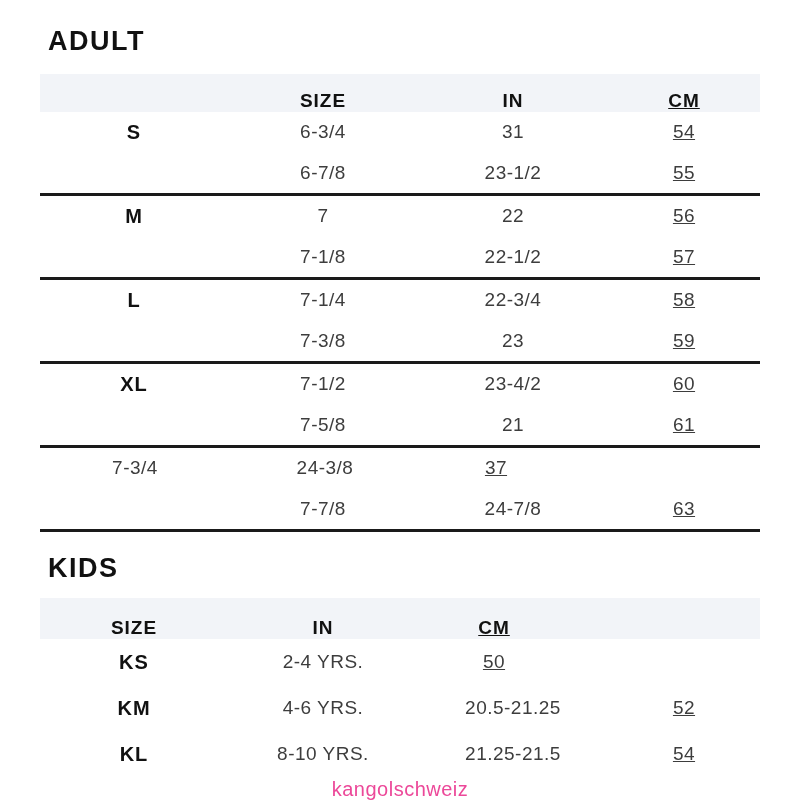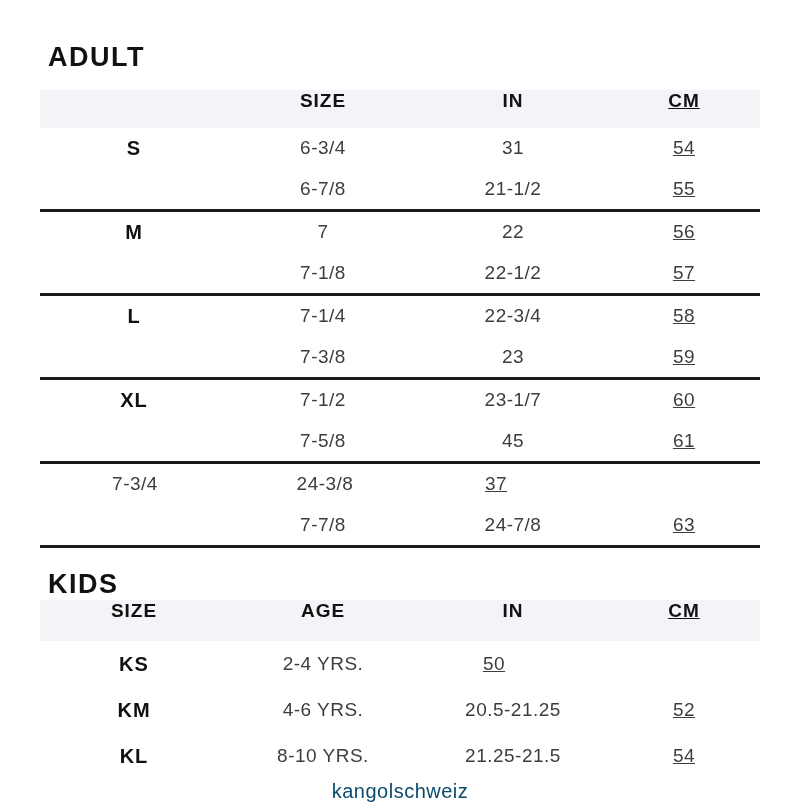--- a/index.html
+++ b/index.html
@@ -3,36 +3,36 @@
 <meta charset="utf-8">
 <style>
   * { margin: 0; padding: 0; box-sizing: border-box; }
   html, body {
     width: 804px; height: 804px;
     background: #ffffff;
     font-family: "Liberation Sans", sans-serif;
     color: #1d1d1d;
     overflow: hidden;
   }
-  .page { padding-top: 42px; }
+  .page { padding-top: 26px; }
 
   .section-title {
     margin-left: 48px;
     font-size: 27px;
     font-weight: bold;
     letter-spacing: 1.5px;
     color: #111;
   }
   .section-title.adult { margin-bottom: 17px; }
-  .section-title.kids  { margin-top: 21px; }
+  .section-title.kids  { margin-top: 21px; margin-bottom: 14px; }
 
   .size-table { margin-left: 40px; width: 720px; }
 
   .thead-row {
-    display: flex; align-items: flex-start;
+    display: flex; align-items: flex-end;
     height: 38px;
     background: #f2f4f8;
     font-weight: bold;
     font-size: 19px;
     letter-spacing: 1px;
     color: #111;
   }
   .kids-table .thead-row { height: 41px; }
 
   .cell { text-align: center; }
@@ -58,21 +58,21 @@
     color: #111;
     letter-spacing: 1px;
   }
 
   .watermark {
     width: 720px;
     margin-left: 40px;
     margin-top: 1px;
     text-align: center;
     font-size: 20px;
-    color: #0c4a6e;
+    color: #ec4899;
     letter-spacing: 0.5px;
   }
 </style>
 </head>
 <body>
 
 <div class="page">
 
   <div class="section-title adult">ADULT</div>
 
@@ -87,21 +87,21 @@
     <div class="group">
       <div class="trow">
         <div class="cell c1 size-label">S</div>
         <div class="cell c2">6-3/4</div>
         <div class="cell c3">31</div>
         <div class="cell c4">54</div>
       </div>
       <div class="trow">
         <div class="cell c1"></div>
         <div class="cell c2">6-7/8</div>
-        <div class="cell c3">21-1/2</div>
+        <div class="cell c3">23-1/2</div>
         <div class="cell c4">55</div>
       </div>
     </div>
 
     <div class="group">
       <div class="trow">
         <div class="cell c1 size-label">M</div>
         <div class="cell c2">7</div>
         <div class="cell c3">22</div>
         <div class="cell c4">56</div>
@@ -126,27 +126,27 @@
         <div class="cell c2">7-3/8</div>
         <div class="cell c3">23</div>
         <div class="cell c4">59</div>
       </div>
     </div>
 
     <div class="group">
       <div class="trow">
         <div class="cell c1 size-label">XL</div>
         <div class="cell c2">7-1/2</div>
-        <div class="cell c3">23-1/7</div>
+        <div class="cell c3">23-4/2</div>
         <div class="cell c4">60</div>
       </div>
       <div class="trow">
         <div class="cell c1"></div>
         <div class="cell c2">7-5/8</div>
-        <div class="cell c3">45</div>
+        <div class="cell c3">21</div>
         <div class="cell c4">61</div>
       </div>
     </div>
 
     <div class="group">
       <div class="trow">
         <div class="cell c2">7-3/4</div>
         <div class="cell c3">24-3/8</div>
         <div class="cell c4">37</div>
       </div>
@@ -157,21 +157,20 @@
         <div class="cell c4">63</div>
       </div>
     </div>
   </div>
 
   <div class="section-title kids">KIDS</div>
 
   <div class="size-table kids-table">
     <div class="thead-row">
       <div class="cell c1">SIZE</div>
-      <div class="cell c2">AGE</div>
       <div class="cell c3">IN</div>
       <div class="cell c4">CM</div>
     </div>
 
     <div class="trow">
       <div class="cell c1 size-label">KS</div>
       <div class="cell c2">2-4 YRS.</div>
       <div class="cell c4">50</div>
     </div>
     <div class="trow">

